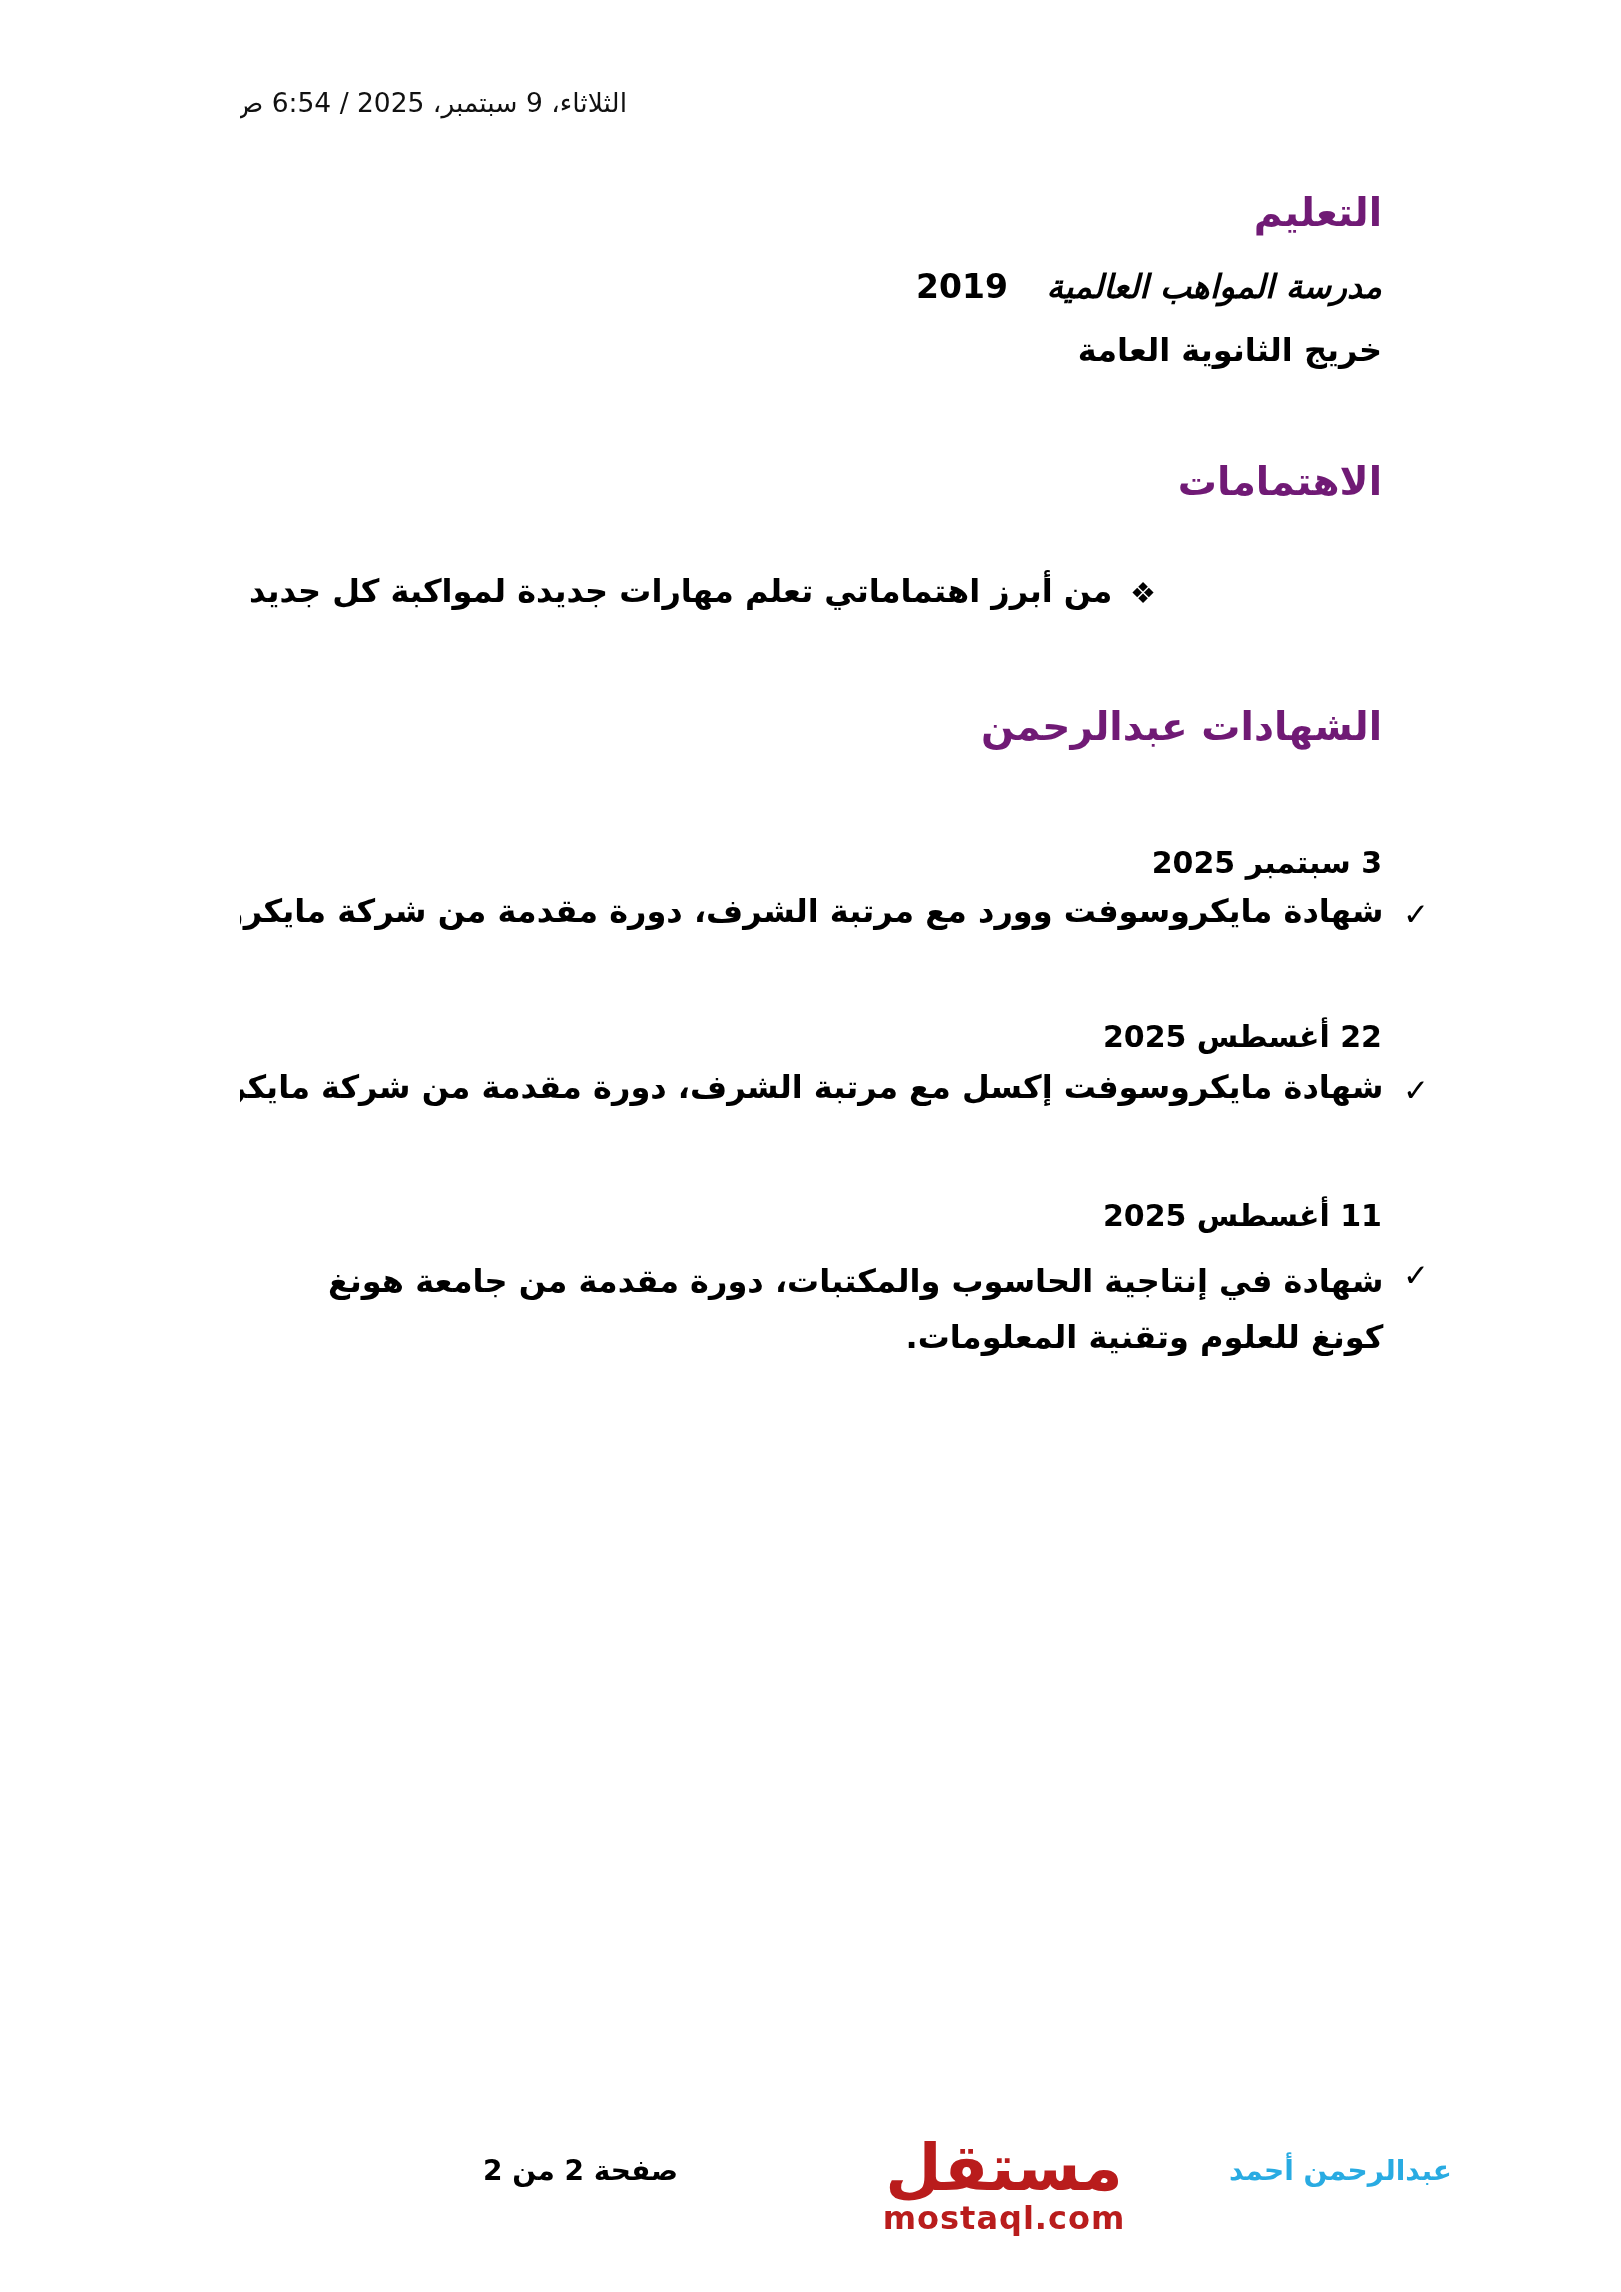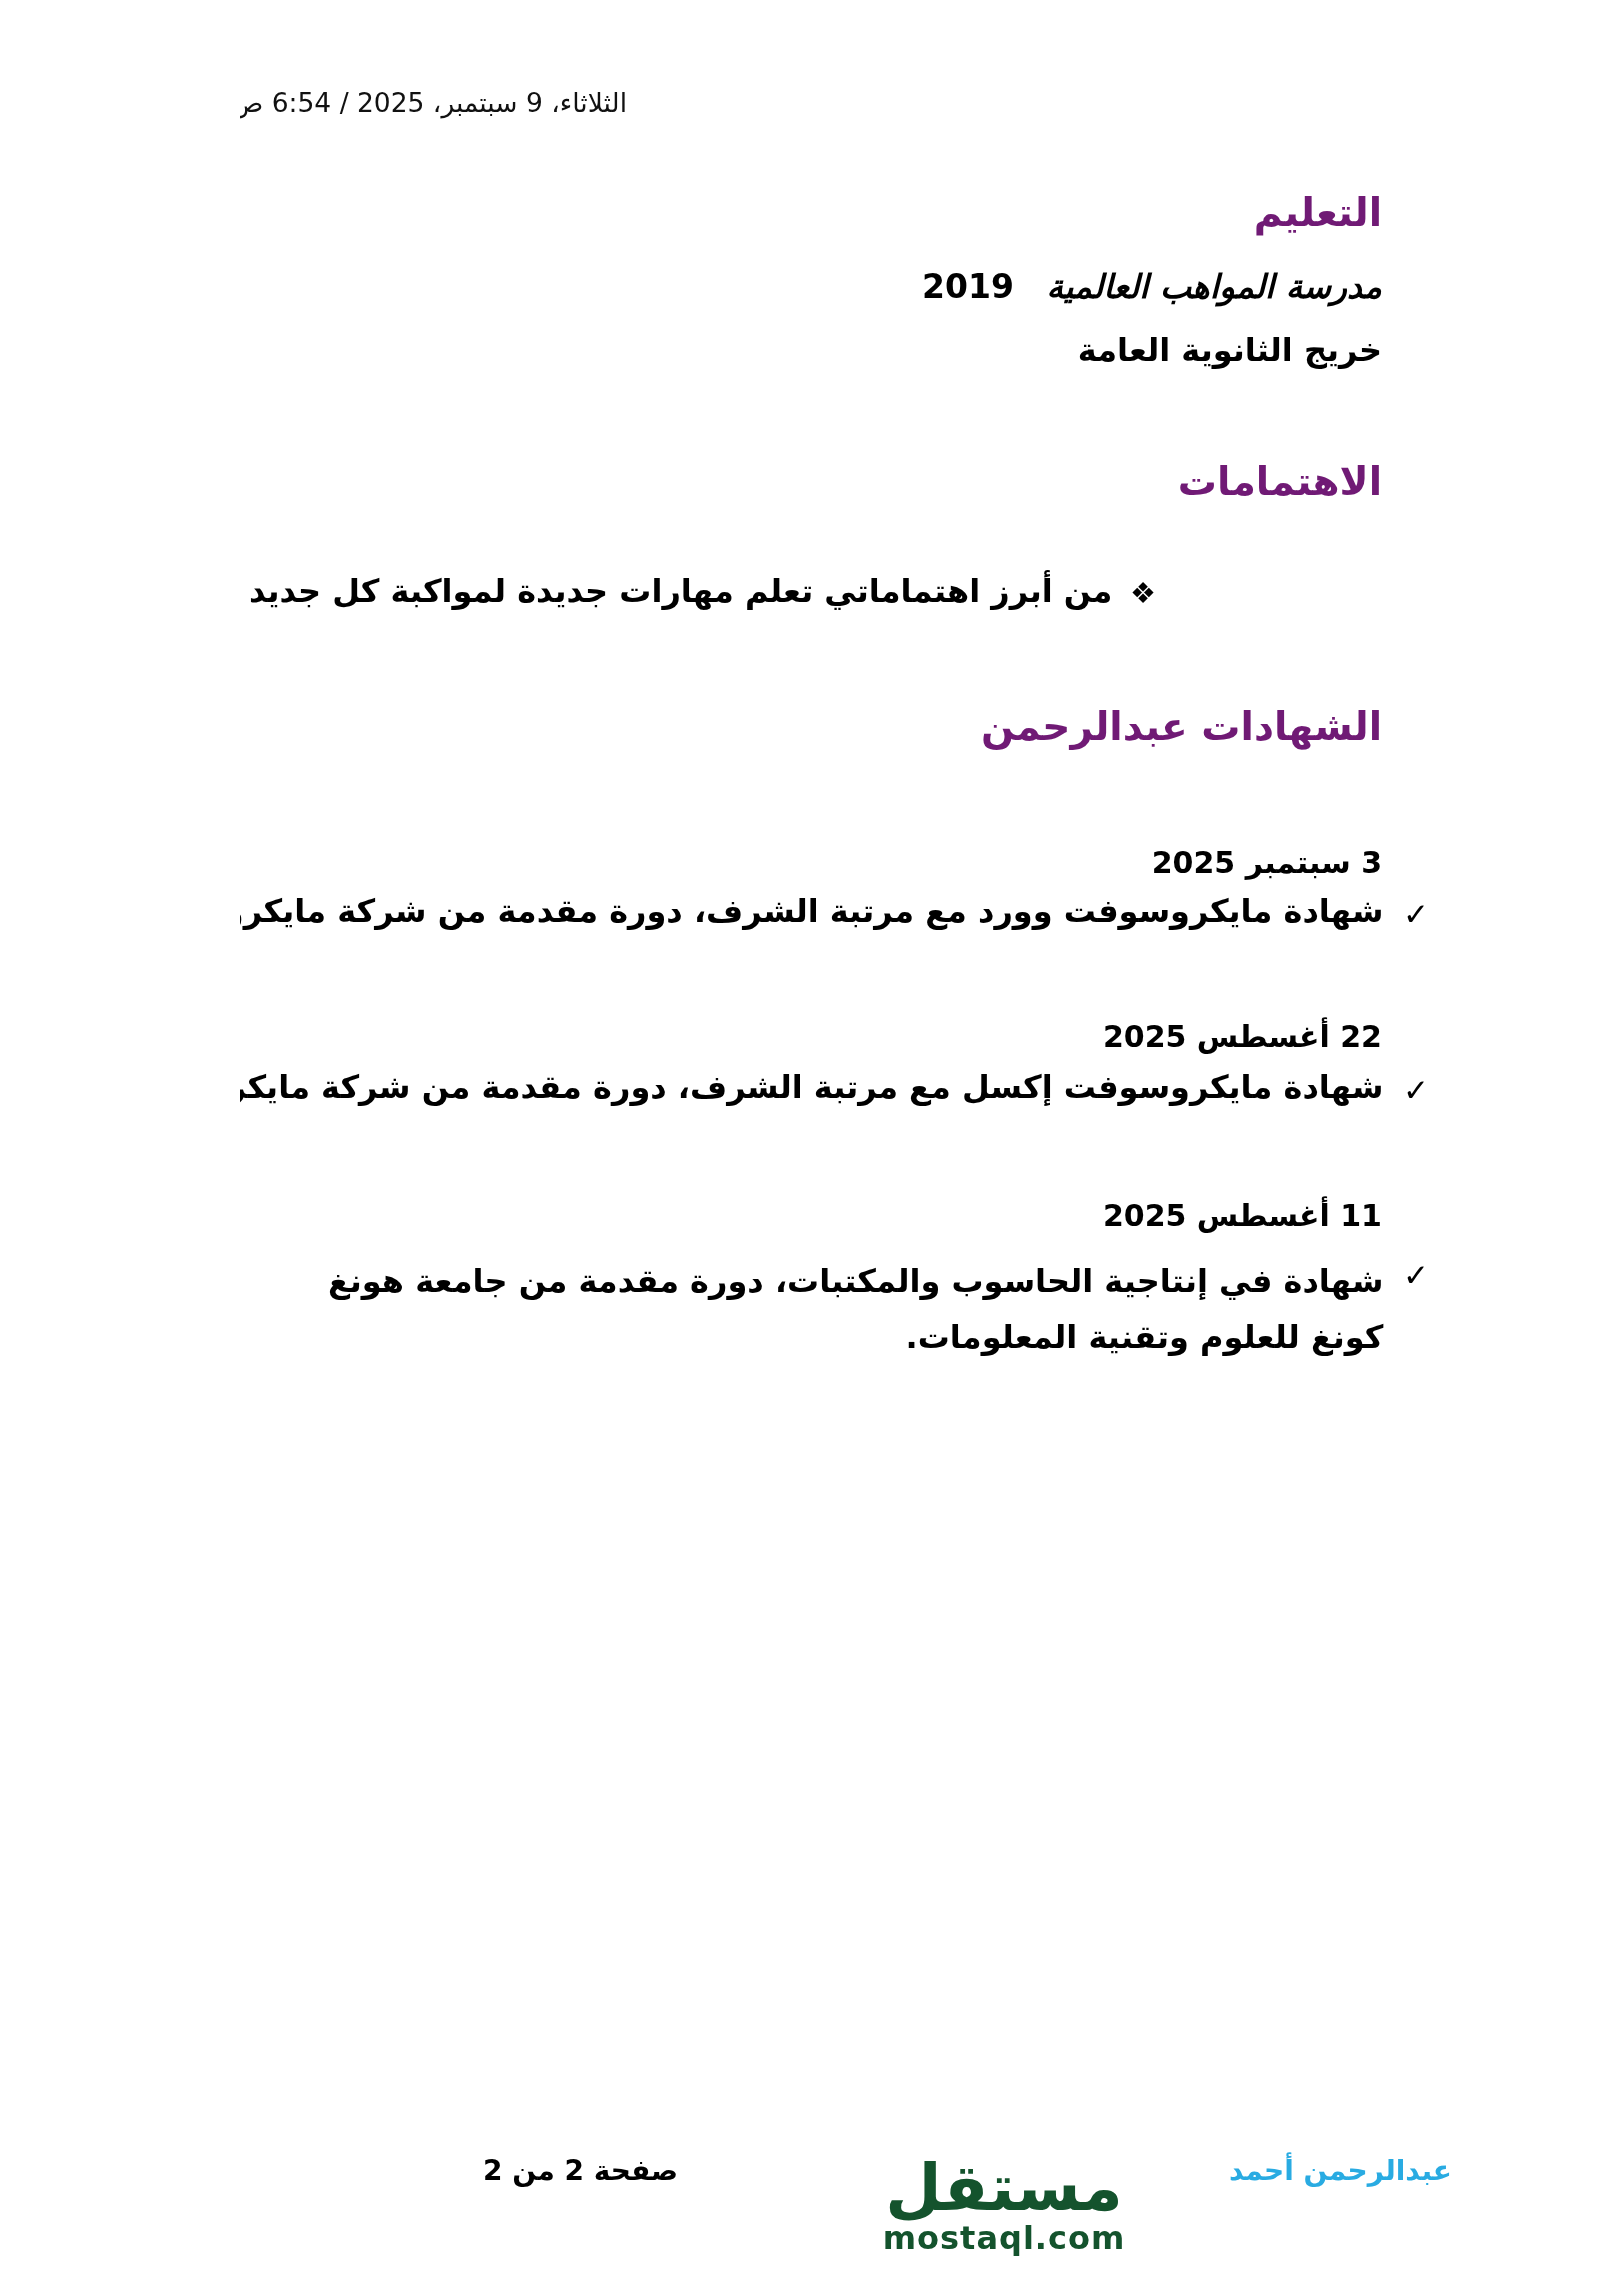--- a/index.html
+++ b/index.html
@@ -24,21 +24,21 @@
     color:#701a75;
     letter-spacing:1px;
     white-space:nowrap;
   }
   .edu-school{
     top:267px;right:239px;
     font-size:33px;font-weight:bold;
     white-space:nowrap;
   }
   .edu-school .school-name{font-style:italic;}
-  .edu-school .school-year{font-style:normal;margin-right:21px;}
+  .edu-school .school-year{font-style:normal;margin-right:27px;}
   .edu-degree{
     top:331px;right:239px;
     font-size:32px;font-weight:bold;
     white-space:nowrap;
   }
   .interest-line{
     top:572px;right:465px;
     display:flex;align-items:flex-start;gap:17.6px;
     font-size:32px;font-weight:bold;white-space:nowrap;
   }
@@ -65,21 +65,21 @@
     color:#29ABE2;white-space:nowrap;margin-left:16px;
   }
   .footer-page{
     top:2154px;left:243px;
     font-size:28px;font-weight:bold;
     direction:rtl;white-space:nowrap;
   }
   .watermark{
     top:2135px;left:617px;width:294px;
     text-align:center;direction:ltr;
-    color:#14532d;user-select:none;margin-top:20px;
+    color:#b91c1c;user-select:none;
   }
   .watermark .wm-ar{font-size:65px;font-weight:bold;line-height:1.0;}
   .watermark .wm-domain{font-size:32px;font-weight:bold;letter-spacing:1px;line-height:1.0;margin-top:2px;}
 </style>
 </head>
 <body>
 
 <div class="page">
 
   <div class="abs header-date">الثلاثاء، 9 سبتمبر، 2025  /  6:54 ص</div>

